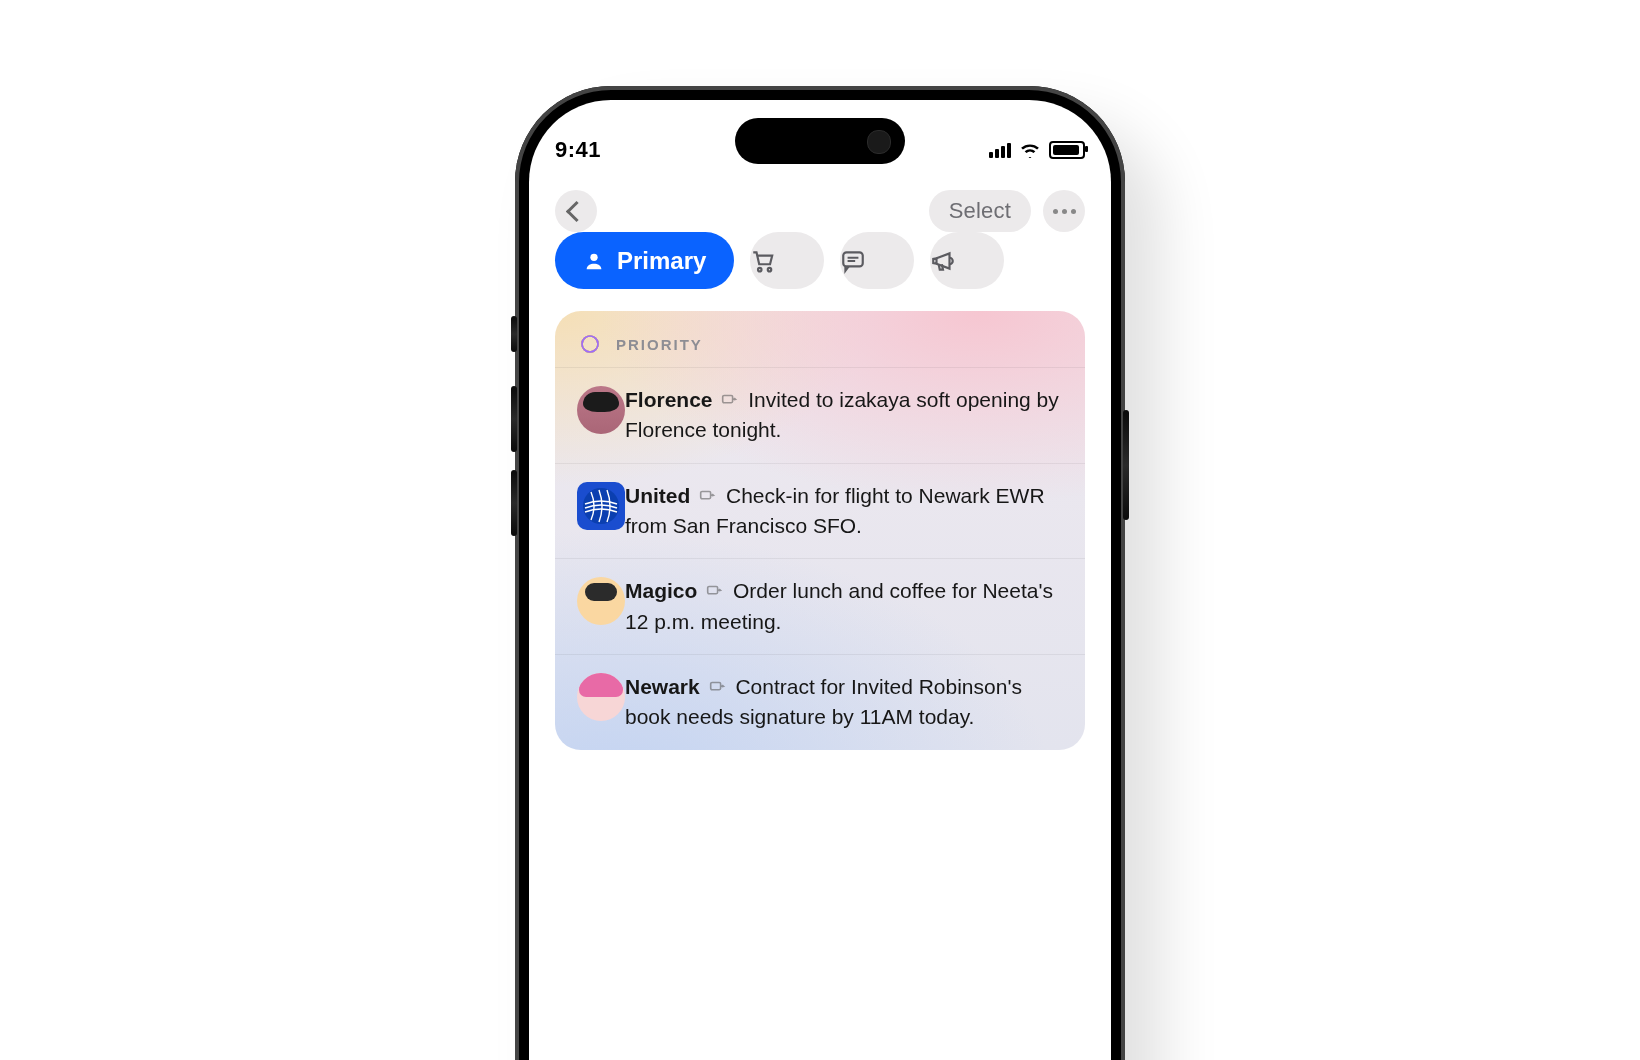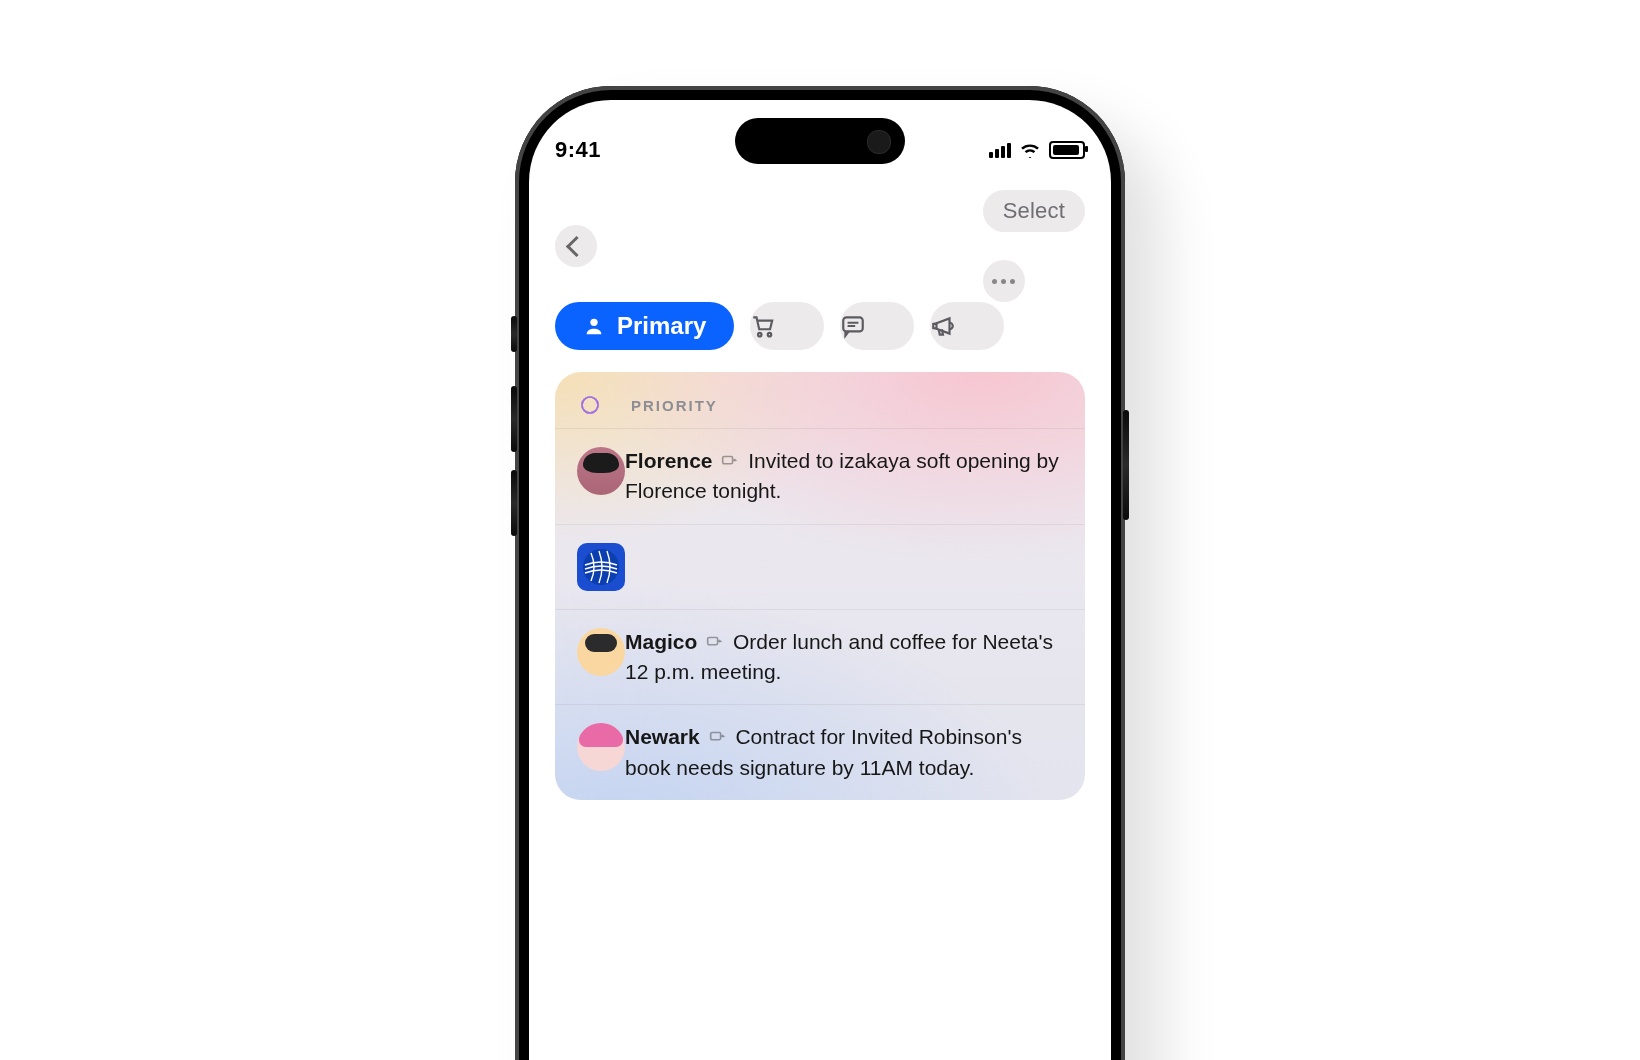--- a/index.html
+++ b/index.html
@@ -63,45 +63,45 @@
   .batt{width:32px;height:14px;border:2px solid #000;border-radius:4px;position:relative;}
   .batt::after{content:"";position:absolute;right:-5px;top:3px;width:3px;height:6px;background:#000;border-radius:1px;}
   .batt i{position:absolute;left:2px;top:2px;bottom:2px;right:4px;background:#000;border-radius:2px;}
 
   
   .nav{display:flex;align-items:center;justify-content:space-between;margin-top:18px;}
   .nav .spacer{flex:1;}
   .circle{height:42px;border-radius:21px;background:var(--pill);color:var(--pill-ink);display:flex;align-items:center;justify-content:center;cursor:pointer;}
   .circle.round{width:42px;}
   .circle.select{padding:0 20px;font-size:22px;letter-spacing:.2px;}
-  .nav .right{display:flex;gap:28px;flex-direction:column;}
+  .nav .right{display:flex;gap:12px;}
   .chev{width:12px;height:12px;border-left:3px solid #666;border-bottom:3px solid #666;transform:rotate(45deg);}
   .dots{display:flex;gap:4px;}
   .dots span{width:5px;height:5px;border-radius:50%;background:#888;}
 
   h1.title{margin:22px 0 18px 0;font-size:48px;font-weight:800;letter-spacing:-.5px;}
 
   
   .tabs{display:flex;gap:16px;}
-  .tab{height:48px;border-radius:30px;background:var(--pill);display:flex;align-items:center;justify-content:flex-start;color:#5b5b60;cursor:pointer;}
+  .tab{height:57px;border-radius:30px;background:var(--pill);display:flex;align-items:center;justify-content:flex-start;color:#5b5b60;cursor:pointer;}
   .tab.primary{background:var(--blue);color:#fff;padding:0 28px;gap:12px;font-size:24px;font-weight:600;}
   .tab.iconly{width:74px;}
   .tab svg{width:26px;height:26px;stroke:currentColor;fill:none;stroke-width:2;}
   .tab.primary svg{width:22px;height:22px;stroke:none;fill:#fff;}
 
   
   .card{
     margin-top:22px;border-radius:26px;overflow:hidden;
     background:
       radial-gradient(130% 80% at 80% 0%, #f6c6d1 0%, rgba(246,198,209,0) 55%),
       radial-gradient(120% 80% at 0% 0%, #f5dfb6 0%, rgba(245,223,182,0) 50%),
       radial-gradient(140% 100% at 10% 110%, #c2d3f2 0%, rgba(194,211,242,0) 60%),
       linear-gradient(#efe9ef,#e3e4ee);
   }
-  .card .hdr{display:flex;align-items:center;gap:28px;padding:20px 22px 10px 22px;}
+  .card .hdr{display:flex;align-items:center;gap:13px;padding:20px 22px 10px 22px;}
   .card .hdr span.lbl{color:#8d8d94;font-weight:700;letter-spacing:2px;font-size:15px;}
   .spark{width:26px;height:26px;}
   .row{display:flex;padding:18px 22px;align-items:flex-start;border-top:1px solid rgba(0,0,0,.06);cursor:pointer;}
   .row:first-of-type{border-top:none;padding-top:8px;}
   .avatar{width:48px;height:48px;border-radius:50%;flex:0 0 48px;background:#ddd center/cover;}
   .avatar.united{background:#1a4dcf;display:flex;align-items:center;justify-content:center;border-radius:10px;}
   .avatar.united svg{width:44px;height:44px;}
   .line{font-size:21px;line-height:1.35;color:#171717;}
   .line .sender{font-weight:800;}
   .smarticon{display:inline-block;vertical-align:-2px;margin:0 4px 0 2px;opacity:.55;}
@@ -235,20 +235,28 @@
               <g stroke="#fff" stroke-width="1.4" fill="none">
                 <path d="M6 28 Q22 22 38 28"></path>
                   <path d="M6 24 Q22 18 38 24"></path>
                   <path d="M6 20 Q22 14 38 20"></path>
                 <path d="M12 8 Q18 22 12 36"></path>
                   <path d="M20 6 Q26 22 20 38"></path>
                   <path d="M28 6 Q34 22 28 38"></path>
               </g>
             </svg>
           </div>
+          <div class="line">
+            <span class="sender">United</span>
+            <span class="smarticon"><svg viewBox="0 0 20 20">
+                  <rect x="3" y="5" width="11" height="8" rx="1.5"></rect>
+                  <path d="M14 9h3l-1.2-1.2M17 9l-1.2 1.2"></path>
+                </svg></span>
+            <span>Check-in for flight to Newark EWR from San Francisco SFO.</span>
+          </div>
         </div>
 
         <div class="row">
           <div class="avatar face f3"></div>
           <div class="line">
             <span class="sender">Magico</span>
             <span class="smarticon"><svg viewBox="0 0 20 20">
                   <rect x="3" y="5" width="11" height="8" rx="1.5"></rect>
                   <path d="M14 9h3l-1.2-1.2M17 9l-1.2 1.2"></path>
                 </svg></span>

